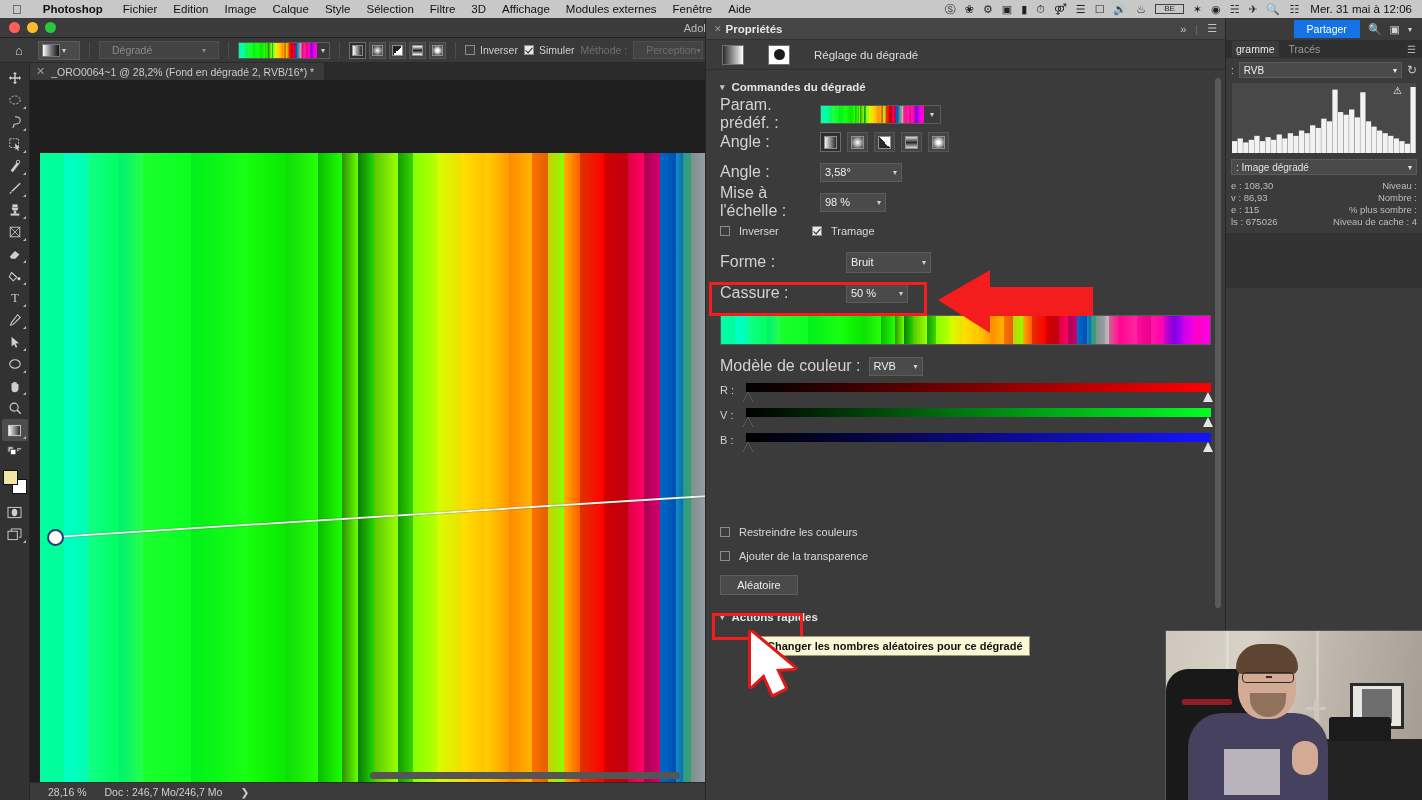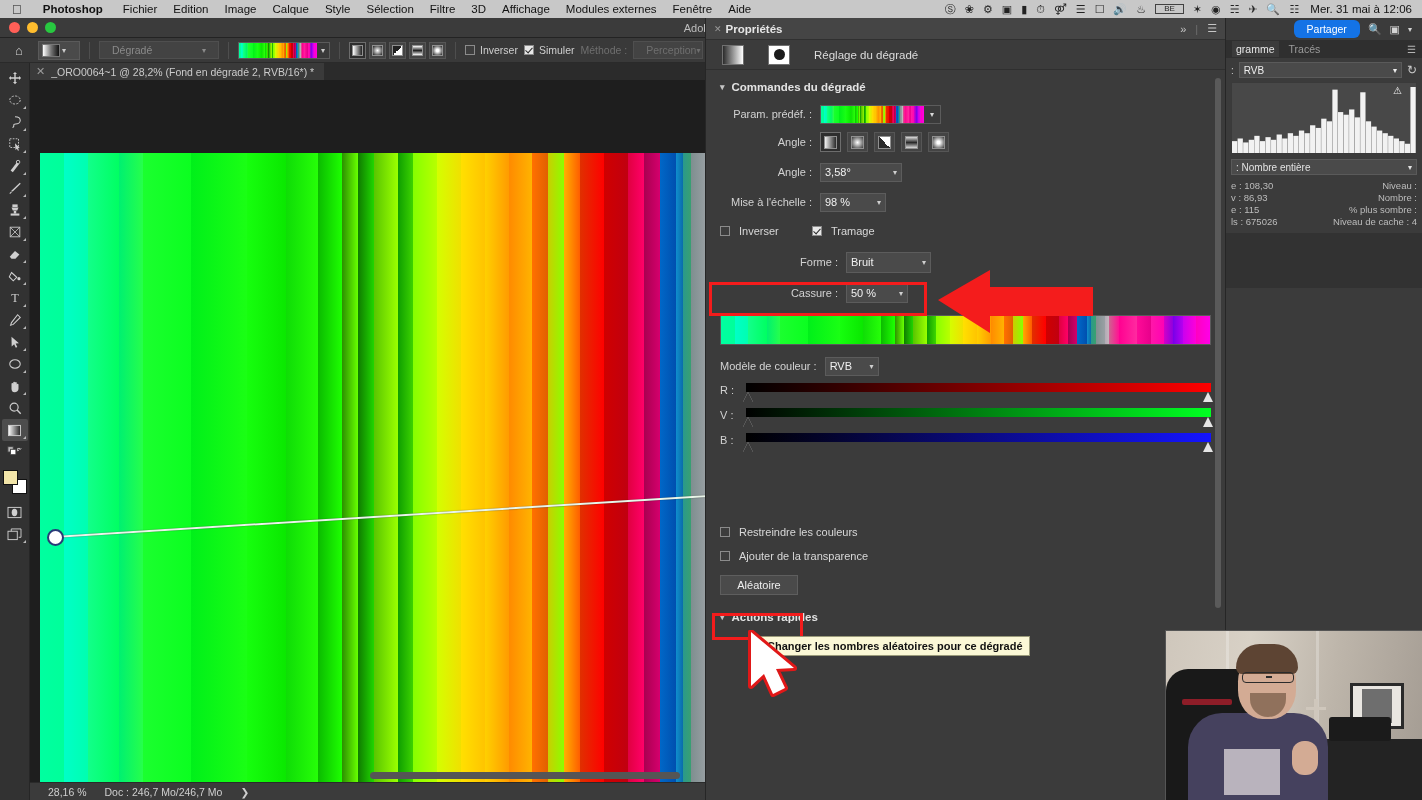--- a/index.html
+++ b/index.html
@@ -154,21 +154,21 @@
   .thumbbox.m i { width: 11px; height: 11px; border-radius: 50%; background: #1b1b1b; display: block; }
   #propsTitleRow .lbl { font-size: 11.5px; color: #dcdcdc; }
 
   #propsBody { position: absolute; top: 53px; left: 0; right: 0; bottom: 0; overflow: hidden; }
   .section-head {
     display: flex; align-items: center; gap: 7px; padding: 10px 14px 8px 14px;
     font-weight: bold; font-size: 11.5px; color: #e3e3e3;
   }
   .caret { font-size: 9px; color: #c5c5c5; }
   .row { display: flex; align-items: center; padding: 0 14px; height: 26px; gap: 8px; }
-  .row .lab { font-size: 11px; color: #d2d2d2; text-align: right; }
+  .row .lab { font-size: 16px; color: #d2d2d2; }
   .field {
     height: 19px; background: #4a4a4a; border: 1px solid #5c5c5c;
     display: flex; align-items: center; justify-content: space-between; padding: 0 4px; font-size: 11px; color: #f0f0f0;
   }
   .field .car { font-size: 8px; color: #cfcfcf; padding-left: 4px; }
   .gradswatch { height: 19px; border: 1px solid #5c5c5c; display: flex; align-items: center; }
   .gradswatch .bar { height: 17px; }
   .gradswatch .car { width: 16px; text-align: center; font-size: 8px; color: #d8d8d8; }
   #gradRibbon {
     margin: 8px 14px 0 14px; height: 30px; border: 1px solid #5a5a5a;
@@ -204,21 +204,21 @@
   #propScroll { position: absolute; right: 4px; top: 60px; width: 6px; height: 530px; background: #5a5a5a; border-radius: 3px; }
   #arrow { position: absolute; left: 938px; top: 270px; }
   #cursor { position: absolute; left: 745px; top: 630px; }
 
   
   #rightdock {
     position: absolute; top: 18px; left: 1225px; width: 197px; bottom: 0; background: #323232;
     border-left: 1px solid #262626;
   }
   #shareRow { height: 22px; display: flex; align-items: center; justify-content: flex-end; gap: 8px; padding-right: 10px; background: #3b3b3b; }
-  #shareBtn { background: #1473e6; color: #fff; font-size: 10.5px; border-radius: 6px; padding: 3px 13px; }
+  #shareBtn { background: #1473e6; color: #fff; font-size: 10.5px; border-radius: 0; padding: 3px 13px; }
   #panelTabs { height: 18px; background: #2f2f2f; display: flex; align-items: center; gap: 10px; padding-left: 6px; font-size: 10.5px; }
   #panelTabs .tb { color: #9c9c9c; }
   #panelTabs .tb.on { color: #e8e8e8; background: #3b3b3b; padding: 2px 4px; }
   #panelTabs .menu { margin-left: auto; padding-right: 6px; color: #b5b5b5; font-size: 10px; }
   #histoPanel { background: #3b3b3b; padding: 4px 5px 6px 5px; }
   .histo-top { display: flex; align-items: center; gap: 5px; font-size: 10px; color: #ccc; }
   .histo-sel { flex: 1; height: 16px; background: #4a4a4a; border: 1px solid #5a5a5a;
     display: flex; align-items: center; justify-content: space-between; padding: 0 4px; font-size: 10px; color: #eee; }
   #histoCanvas { margin-top: 4px; height: 72px; background: #484848; position: relative; border: 1px solid #3a3a3a; overflow: hidden; }
   .histo-warn { position: absolute; right: 14px; top: 2px; color: #e8e8e8; font-size: 10px; }
@@ -757,21 +757,21 @@
           <rect x="156.12" y="52.84" width="5.28" height="17.16" fill="#f2f2f2"></rect>
           <rect x="161.70" y="55.48" width="5.28" height="14.52" fill="#f2f2f2"></rect>
           <rect x="167.27" y="58.12" width="5.28" height="11.88" fill="#f2f2f2"></rect>
           <rect x="172.85" y="60.76" width="5.28" height="9.24" fill="#f2f2f2"></rect>
           <rect x="178.42" y="4.00" width="5.28" height="66.00" fill="#f2f2f2"></rect>
         </svg>
       <span class="histo-warn">⚠</span>
     </div>
     <div class="scope-sel">
       <span><span>:</span>
-      <span>Nombre entière</span></span>
+      <span>Image dégradé</span></span>
       <span style="font-size:8px">▾</span>
     </div>
     <div id="stats">
       <span class="l"><span>e :</span>
         <span>108,30</span></span>
       <span class="r"><span>Niveau :</span>
         <span></span></span>
       <span class="l"><span>v :</span>
         <span>86,93</span></span>
       <span class="r"><span>Nombre :</span>

